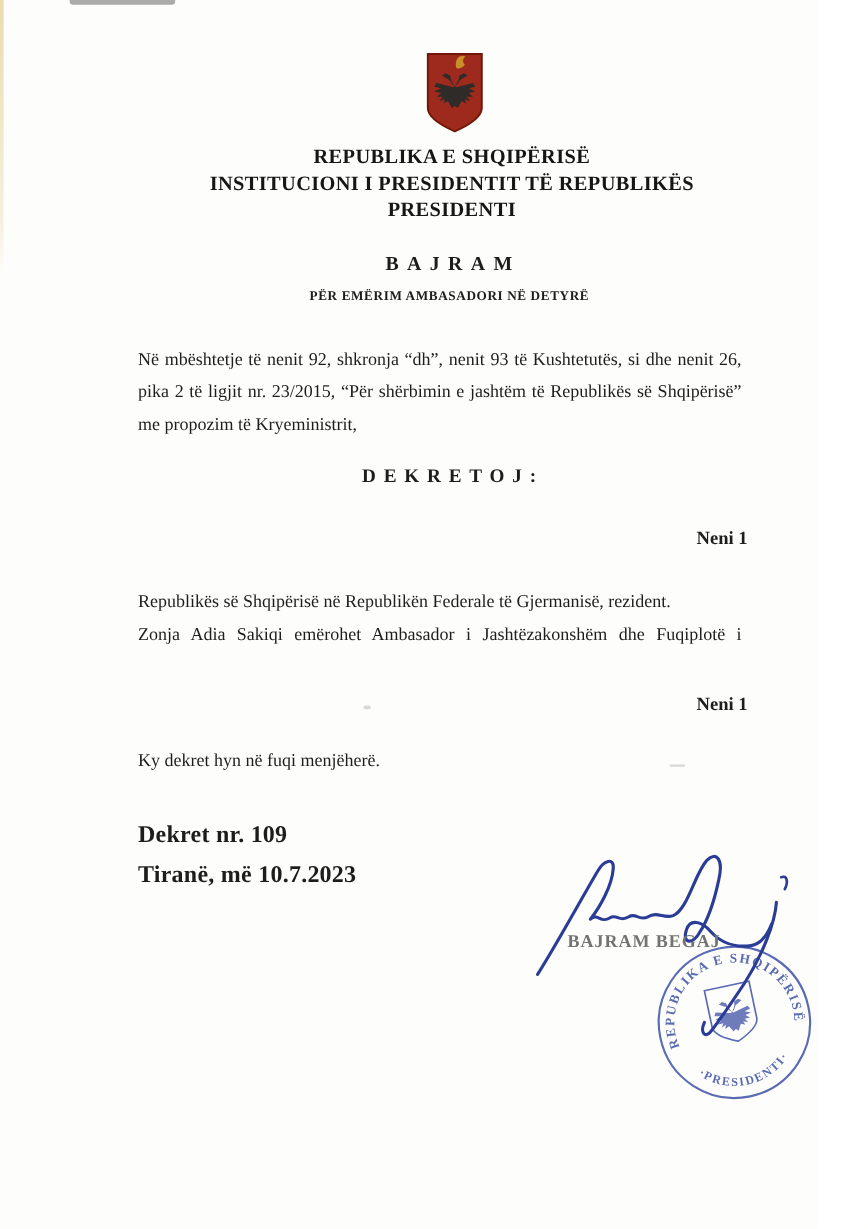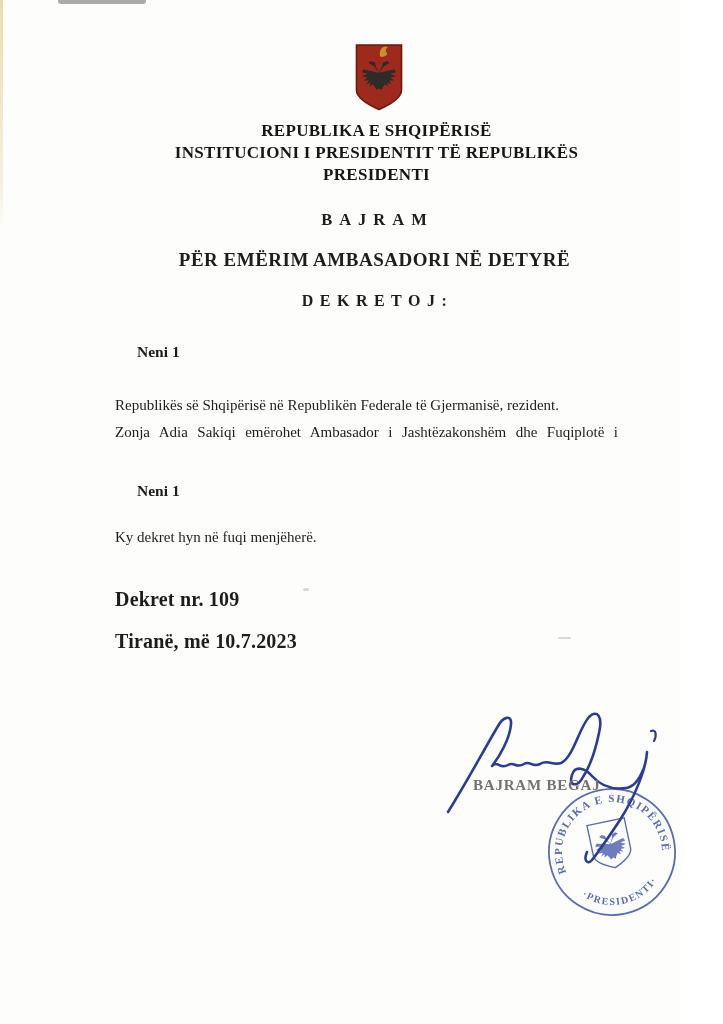--- a/index.html
+++ b/index.html
@@ -19,39 +19,39 @@
   .content{position:absolute;left:0;top:0;width:723px;padding:43px 105px 0 115px;box-sizing:border-box;}
 
   .crest{width:50px;height:69px;margin:0 auto;position:relative;left:12px;}
 
   .hdr{margin-top:8px;text-align:center;font-weight:bold;font-size:17px;line-height:22px;
        letter-spacing:.3px;position:relative;left:10px;color:#161616;}
   .hdr div{min-height:22px;}
 
   .title{margin-top:24px;text-align:center;font-weight:bold;font-size:16.5px;
          letter-spacing:7px;position:relative;left:11px;}
-  .subtitle{margin-top:19px;text-align:center;font-weight:bold;font-size:19px;
+  .subtitle{margin-top:11px;text-align:center;font-weight:bold;font-size:11px;
          letter-spacing:.5px;position:relative;left:8px;}
 
   .para{margin-top:34px;font-size:15px;line-height:27px;}
   .line{min-height:27px;}
   .jline{text-align:justify;text-align-last:justify;}
 
   .dekretoj{margin-top:21px;text-align:center;font-weight:bold;font-size:16px;
          letter-spacing:6.5px;position:relative;left:11px;}
 
-  .neni{text-align:left;font-weight:bold;font-size:15.5px;position:relative;left:22px;}
+  .neni{text-align:right;font-weight:bold;font-size:15.5px;position:relative;left:5px;}
   .neni1{margin-top:33px;}
   .neni2{margin-top:36px;}
   .para2{margin-top:31px;}
   .para3{margin-top:24px;}
 
   .meta{font-weight:bold;font-size:20px;letter-spacing:.2px;}
   .meta-nr{margin-top:37px;}
-  .meta-date{margin-top:19px;}
+  .meta-date{margin-top:10px;}
 
   .sig-wrap{position:absolute;left:440px;top:700px;width:235px;height:175px;}
   .signer{position:absolute;left:473px;top:777px;font-weight:bold;font-size:15px;
           letter-spacing:.8px;color:#737373;}
   .stamp{position:absolute;left:527px;top:767px;width:170px;height:170px;
          transform:rotate(-12deg);opacity:.92;}
   .stamp text{font-family:"Liberation Serif","DejaVu Serif",serif;font-weight:bold;}
 </style>
 </head>
 <body>
@@ -86,20 +86,25 @@
 
     <div class="hdr">
       <div>REPUBLIKA E SHQIPËRISË</div>
       <div>INSTITUCIONI I PRESIDENTIT TË REPUBLIKËS</div>
       <div>PRESIDENTI</div>
     </div>
 
     <div class="title">BAJRAM</div>
     <div class="subtitle">PËR EMËRIM AMBASADORI NË DETYRË</div>
 
+    <div class="para">
+        <div class="line jline">Në mbështetje të nenit 92, shkronja “dh”, nenit 93 të Kushtetutës, si dhe nenit 26,</div>
+        <div class="line jline">pika 2 të ligjit nr. 23/2015, “Për shërbimin e jashtëm të Republikës së Shqipërisë”</div>
+        <div class="line">me propozim të Kryeministrit,</div>
+      </div>
 
     <div class="dekretoj">DEKRETOJ:</div>
 
     <div class="neni neni1">Neni 1</div>
     <div class="para para2">
         <div class="line">Republikës së Shqipërisë në Republikën Federale të Gjermanisë, rezident.</div>
         <div class="line jline">Zonja Adia Sakiqi emërohet Ambasador i Jashtëzakonshëm dhe Fuqiplotë i</div>
       </div>
 
     <div class="neni neni2">Neni 1</div>

